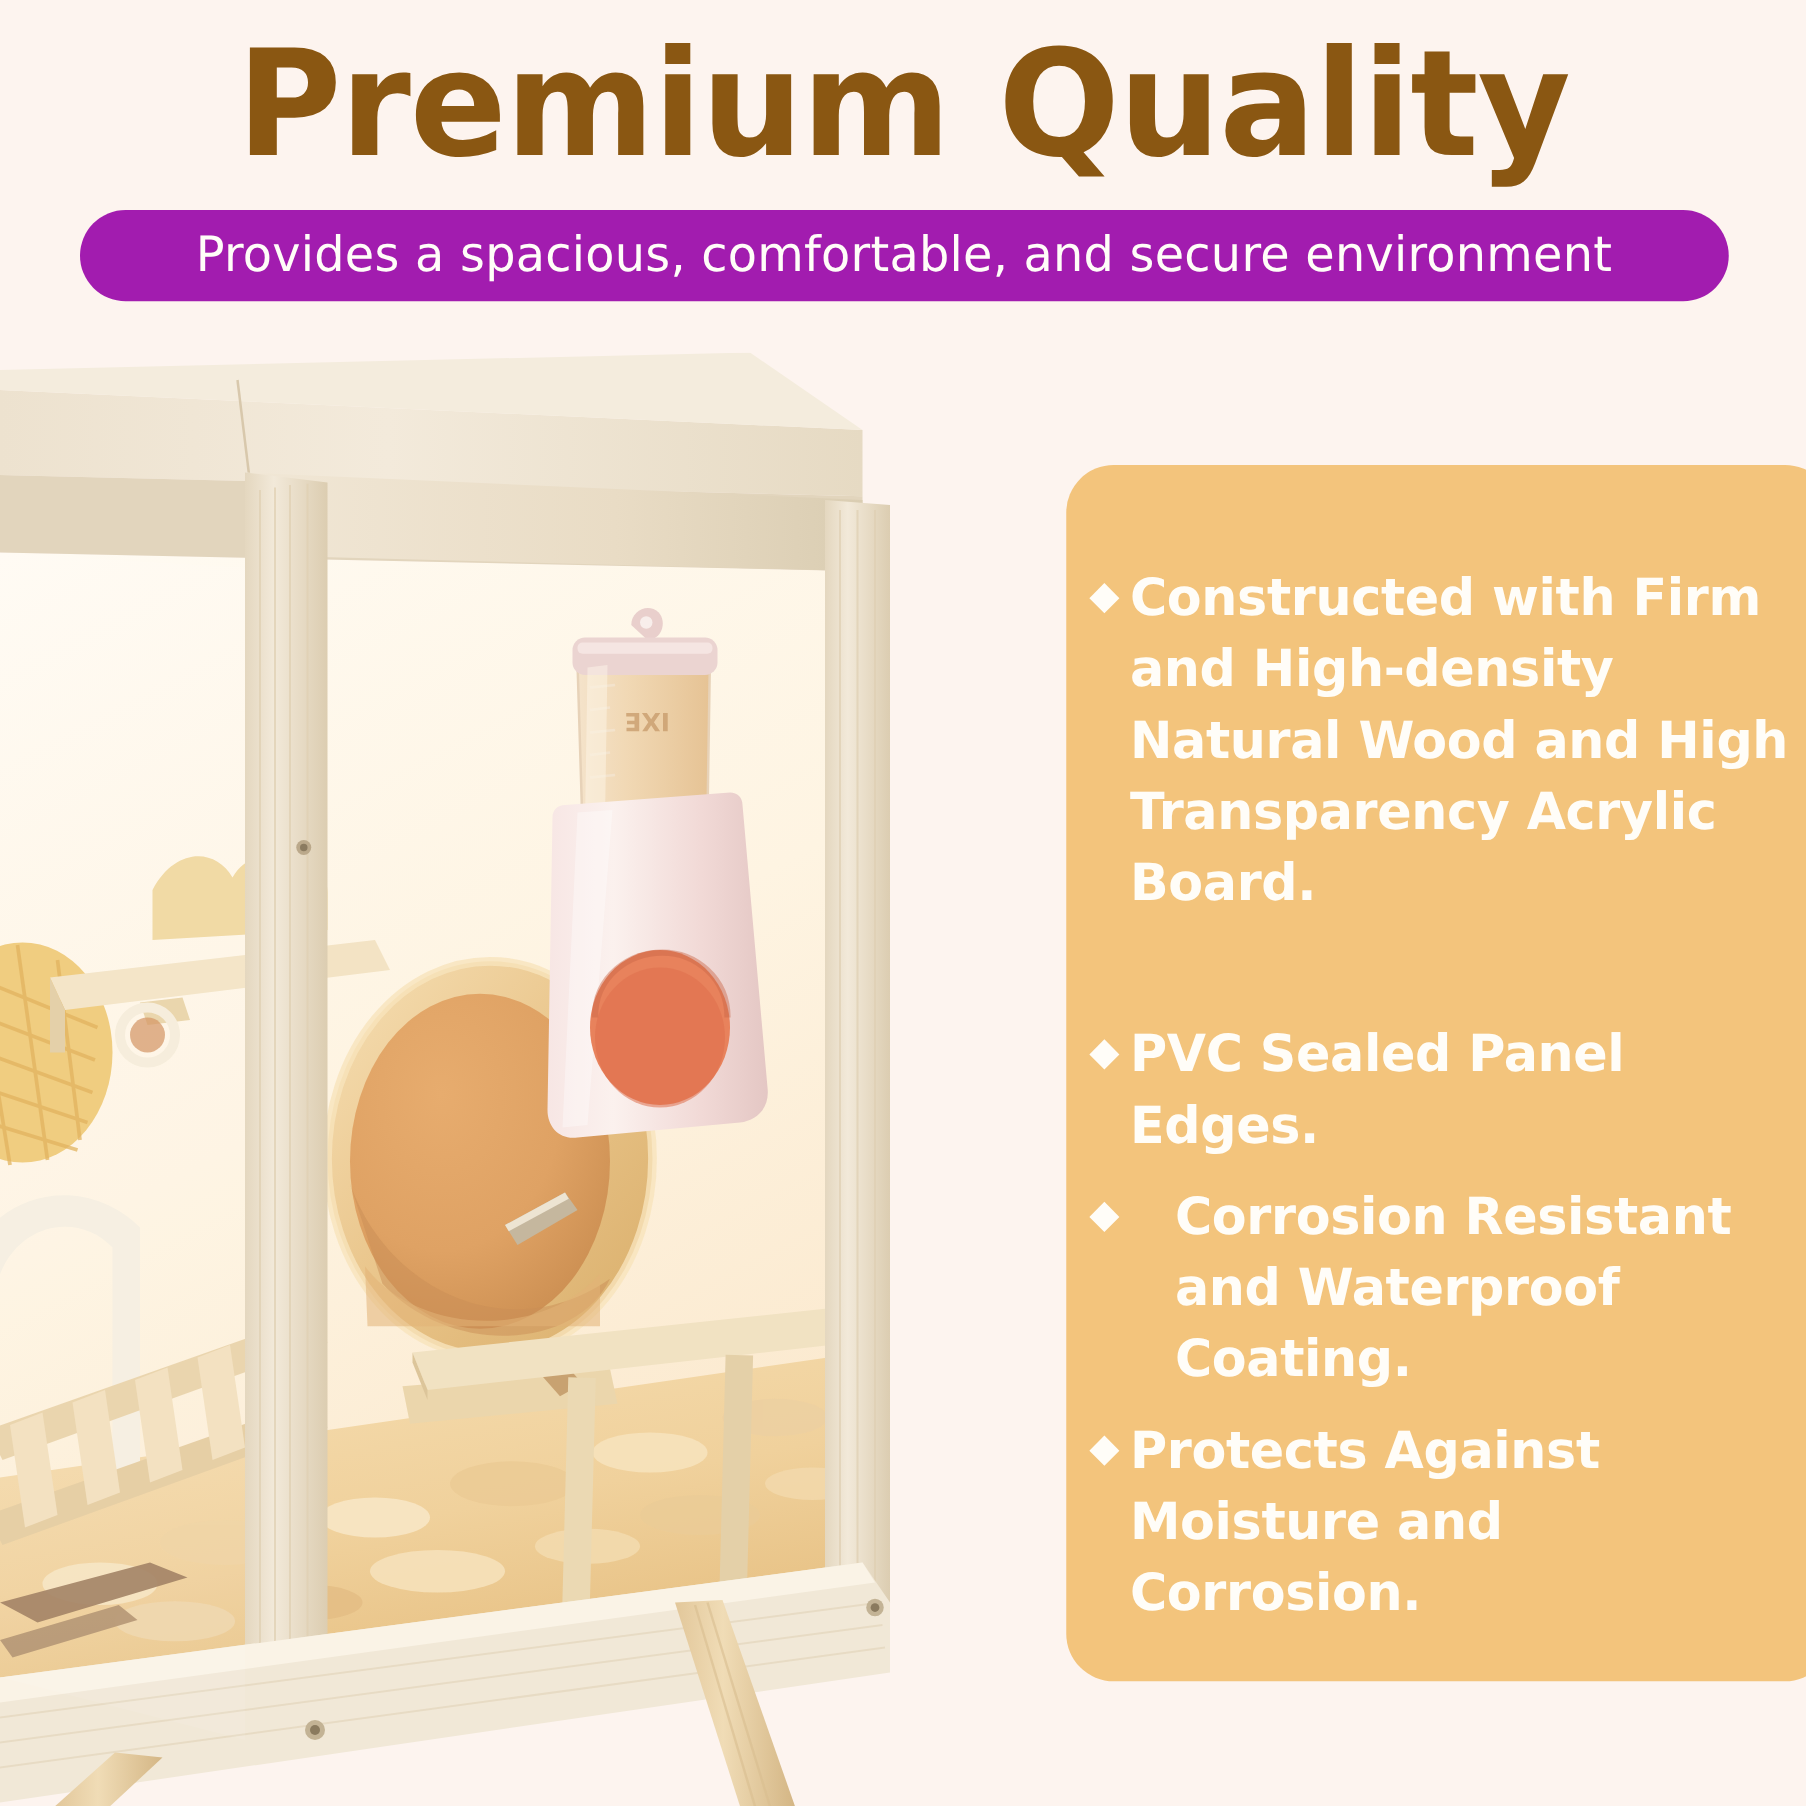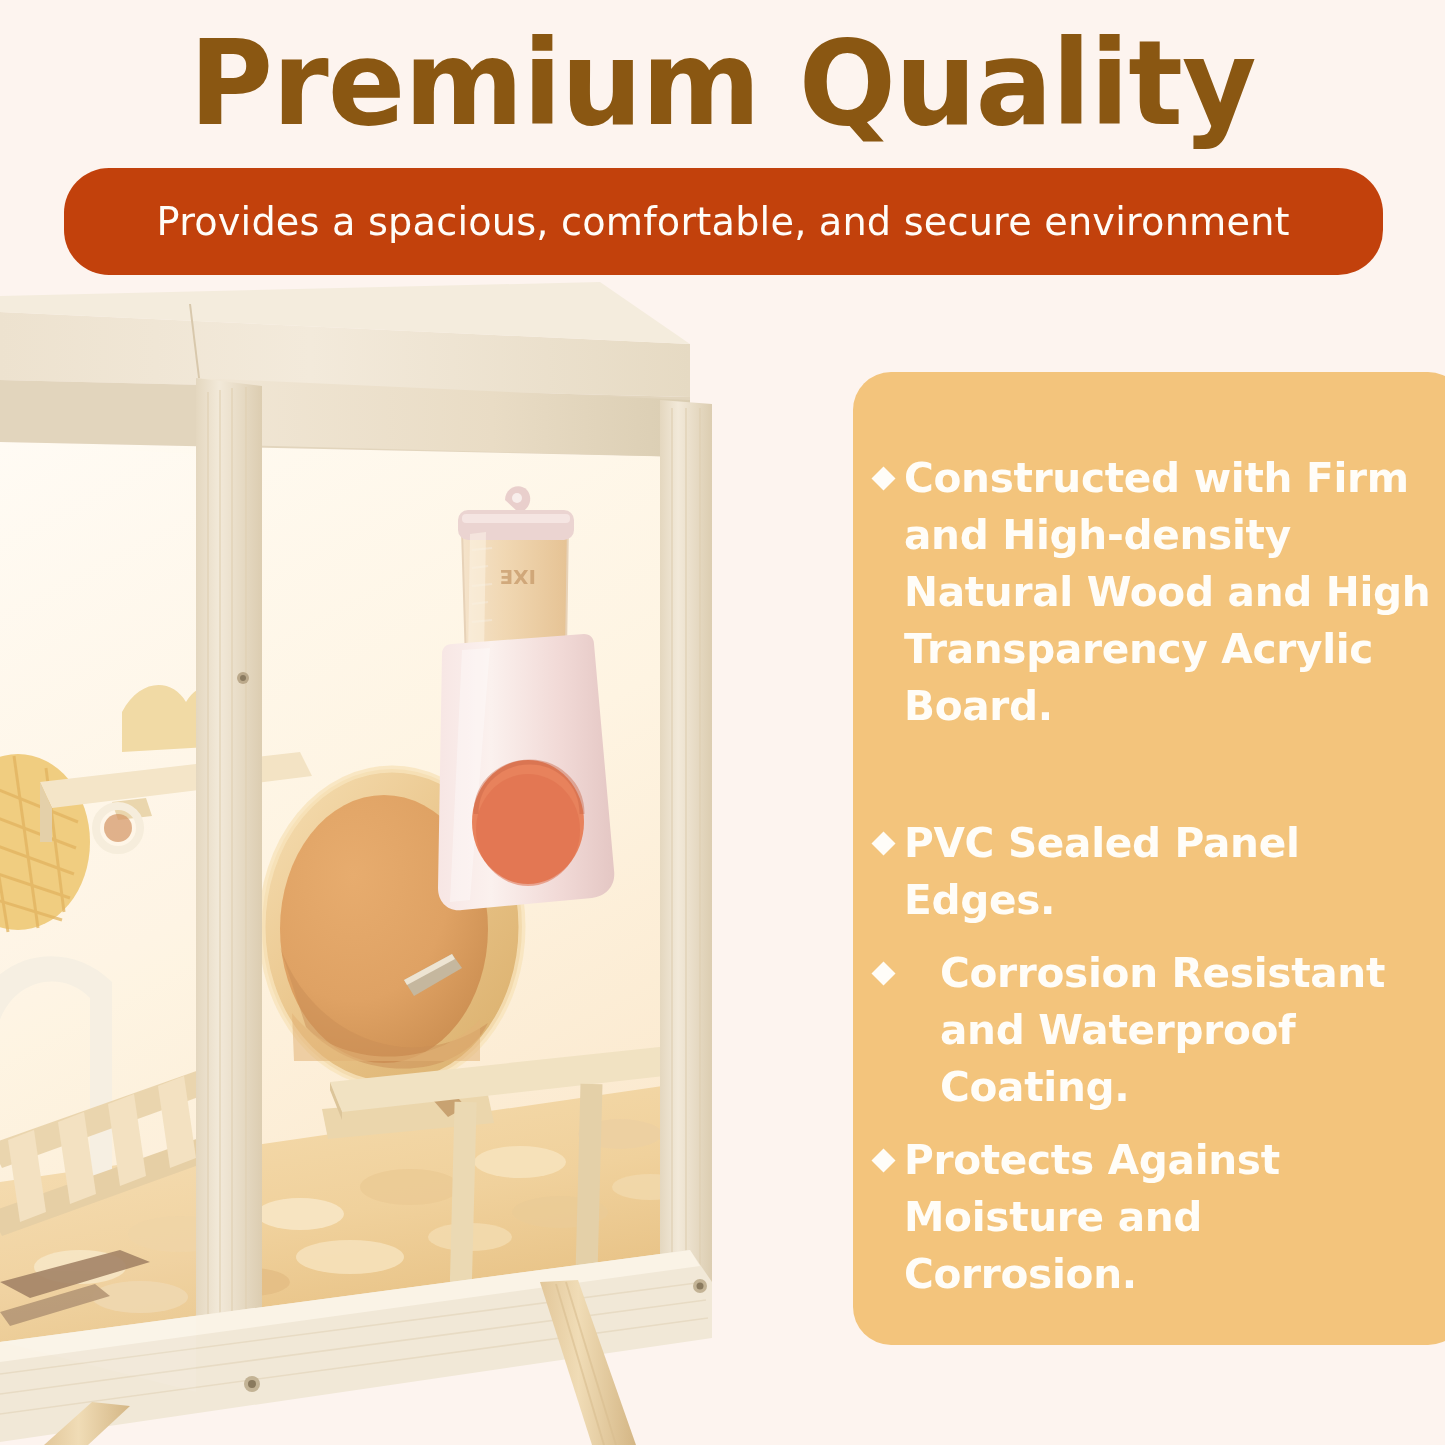--- a/index.html
+++ b/index.html
@@ -33,22 +33,22 @@
     transform: scaleX(0.97);
     transform-origin: 50% 50%;
   }
 
   
   #subtitle-pill {
     position: absolute;
     left: 64px;
     top: 168px;
     width: 1319px;
-    height: 107px;
-    background: #c2410c;
+    height: 73px;
+    background: #a21caf;
     border-radius: 45px;
     display: flex;
     align-items: center;
     justify-content: center;
   }
   #subtitle-text {
     font-family: "DejaVu Sans", sans-serif;
     font-weight: normal;
     font-size: 39px;
     color: #FFFDF8;

